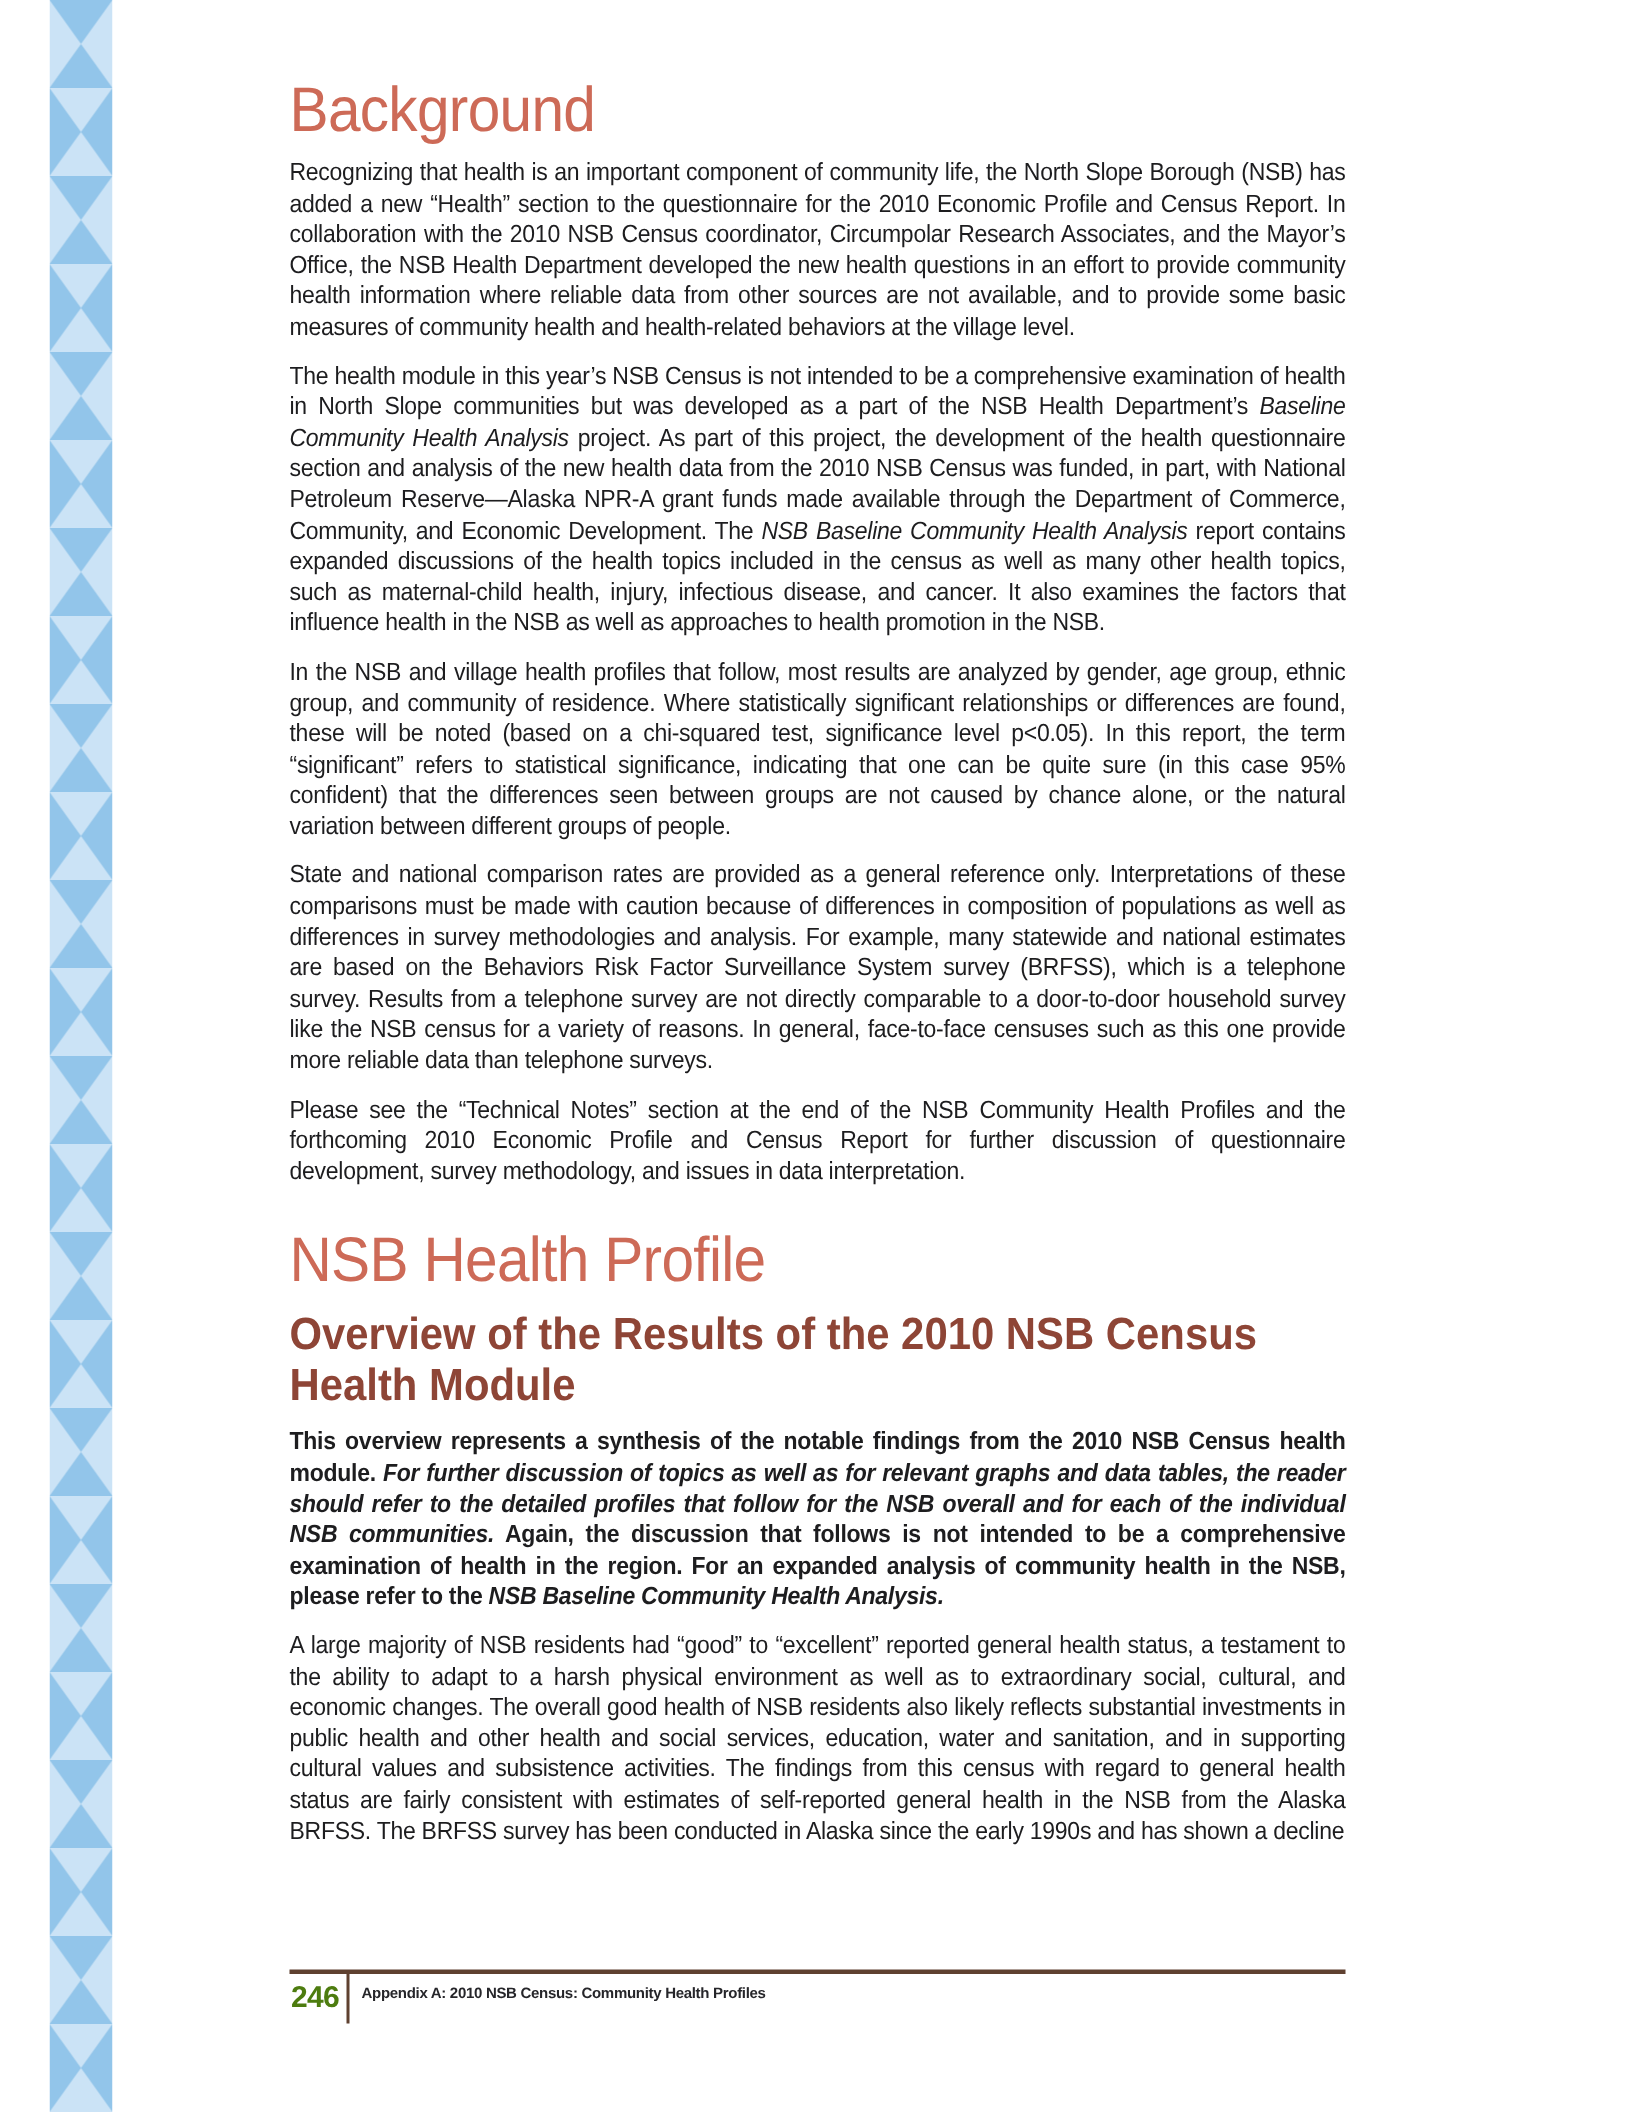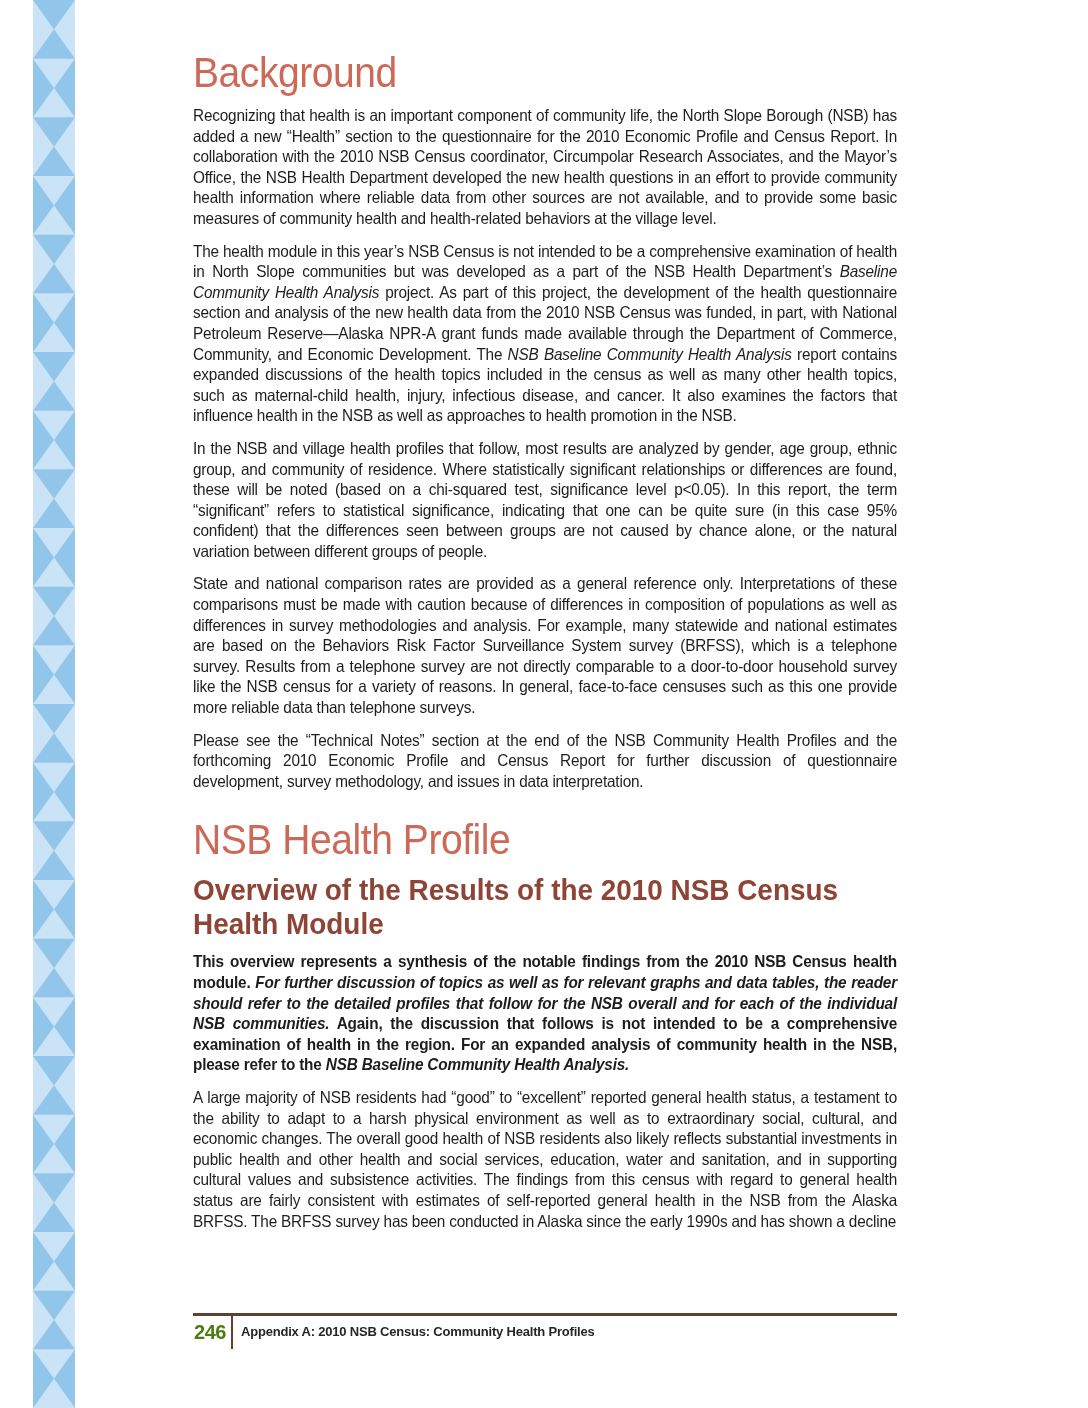--- a/index.html
+++ b/index.html
@@ -78,21 +78,21 @@
     width: 34px;
     text-align: center;
     font-size: 20px;
     font-weight: bold;
     letter-spacing: -0.5px;
     color: #4d7c0f;
   }
   .footer-label {
     position: absolute;
     left: 241px; top: 1324px;
-    font-size: 13px;
+    font-size: 10px;
     font-weight: bold;
     letter-spacing: -0.2px;
     color: #26262a;
   }
 </style>
 </head>
 <body>
 
 <svg class="tri-strip" width="42" height="1408" viewBox="0 0 42 1408" aria-hidden="true">
   <defs>

